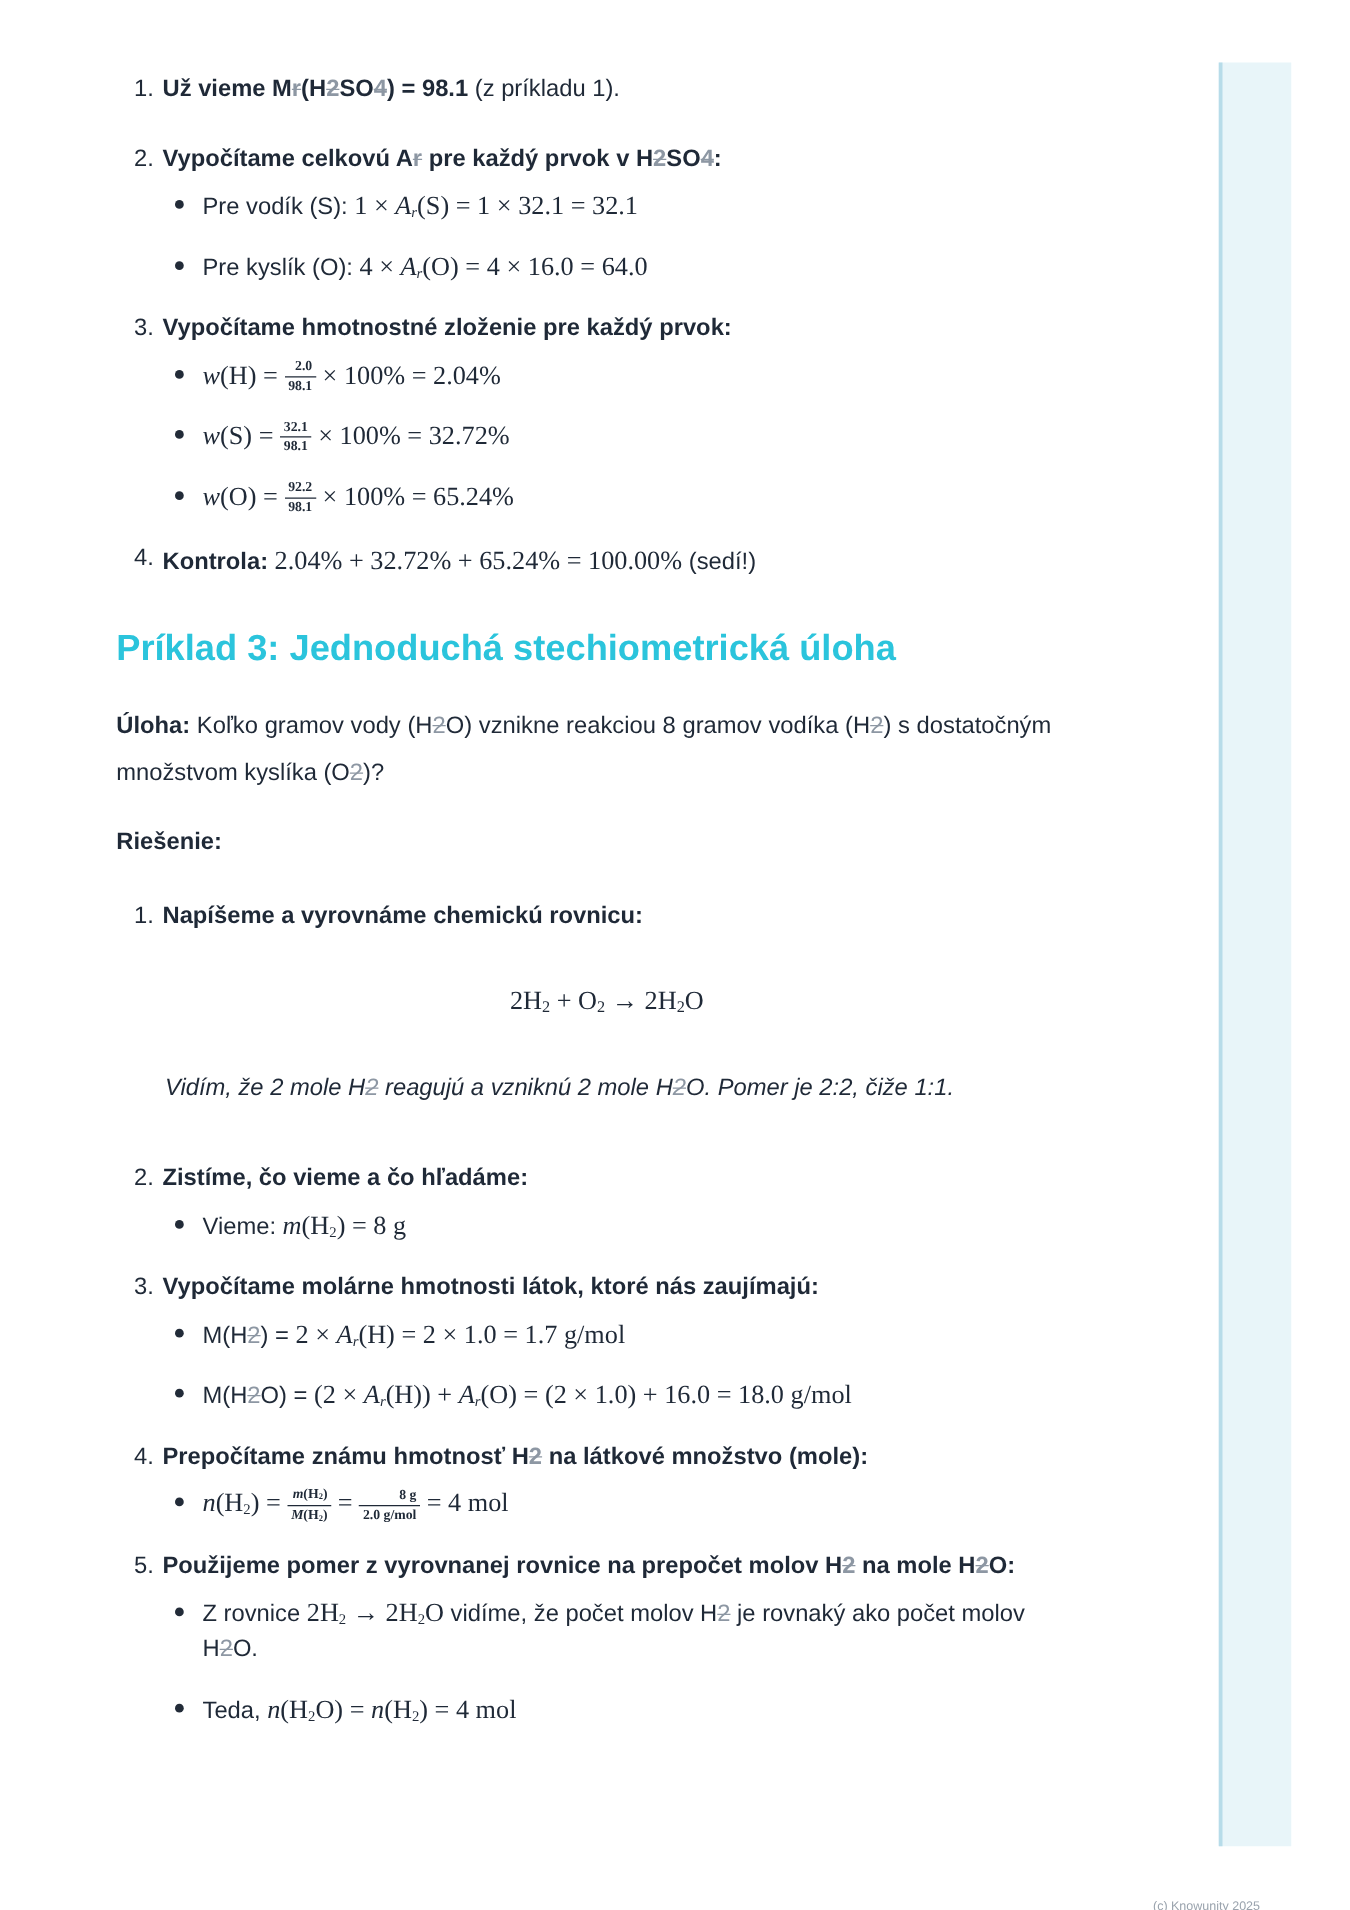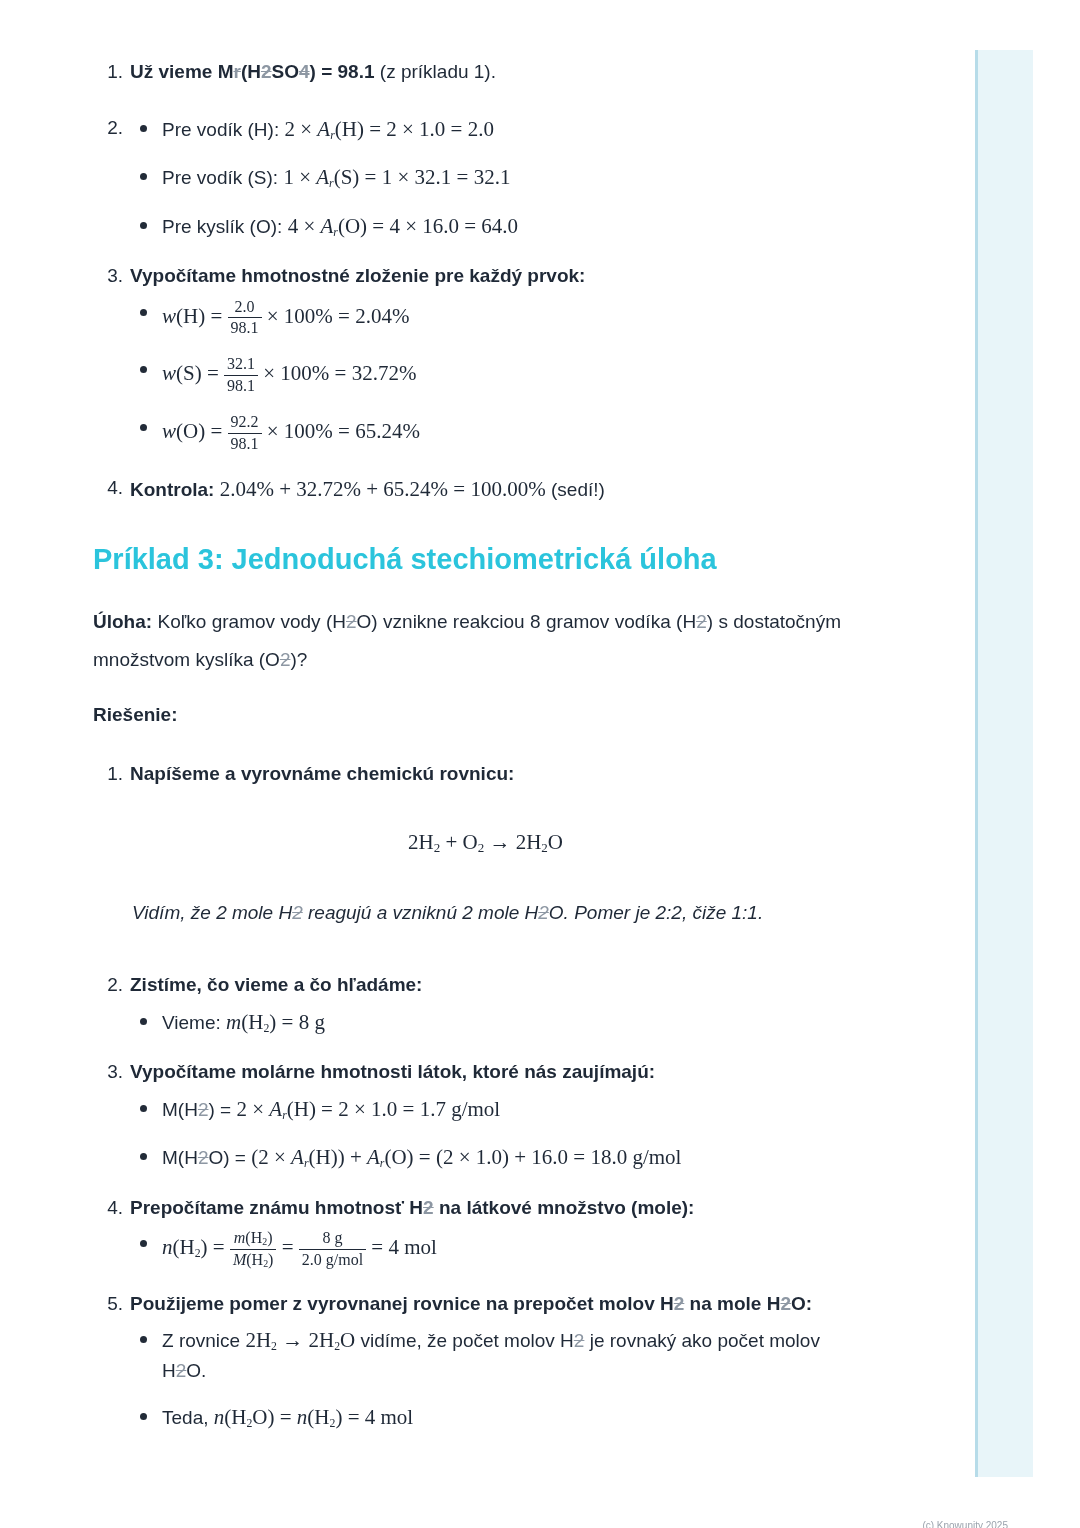--- a/index.html
+++ b/index.html
@@ -16,22 +16,22 @@
     font-size:19px; line-height:1.5;
   }
   .bold { font-weight:bold; }
   .sans { font-family:"Liberation Sans", sans-serif; }
   .submark { color:#8d97a3; text-decoration:line-through; }
   .math { font-family:"Liberation Serif", serif; font-size:21px; }
   .math.it { font-style:italic; }
   .msub { font-family:"Liberation Serif", serif; font-size:0.62em; vertical-align:-0.22em; }
   .msub.it { font-style:italic; }
   .frac {
-    display:inline-block; vertical-align:middle; text-align:center;
-    font-family:"Liberation Serif", serif; font-size:16px; line-height:1.18;
+    display:inline-block; vertical-align:middle; text-align:right;
+    font-family:"Liberation Serif", serif; font-size:11px; line-height:1.18;font-weight:bold;
   }
   .frac .fr-num { display:block; border-bottom:1.4px solid #1f2937; padding:0 3px 1px; }
   .frac .fr-den { display:block; padding:1px 3px 0; }
   .frac .math { font-size:inherit; }
 
   .olist { margin:0 0 4px 0; }
   .li { display:flex; align-items:flex-start; margin-bottom:20px; }
   .num { flex:0 0 30px; text-align:right; margin-right:7px; }
   .li-body { flex:1; min-width:0; }
   .li-title { margin-bottom:7px; }
@@ -64,24 +64,21 @@
       <div class="olist">
         <div class="li">
           <span class="num">1.</span>
           <div class="li-body">
             <div class="li-title"><span class="sans bold">Už vieme M</span><span class="sans submark bold">r</span><span class="sans bold">(H</span><span class="sans submark bold">2</span><span class="sans bold">SO</span><span class="sans submark bold">4</span><span class="sans bold">) = 98.1</span><span class="sans"> (z príkladu 1).</span></div>
           </div>
         </div>
         <div class="li">
           <span class="num">2.</span>
           <div class="li-body">
-            <div class="bullet">
-              <span class="dot"></span>
-              <div class="bullet-body"><span class="sans">Pre vodík (H): </span><span class="math">2 × </span><span class="math it">A</span><span class="msub it">r</span><span class="math">(H) = 2 × 1.0 = 2.0</span></div>
-            </div>
+            <div class="li-title"><span class="sans bold">Vypočítame celkovú A</span><span class="sans submark bold">r</span><span class="sans bold"> pre každý prvok v H</span><span class="sans submark bold">2</span><span class="sans bold">SO</span><span class="sans submark bold">4</span><span class="sans bold">:</span></div>
             <div class="bullet">
               <span class="dot"></span>
               <div class="bullet-body"><span class="sans">Pre vodík (S): </span><span class="math">1 × </span><span class="math it">A</span><span class="msub it">r</span><span class="math">(S) = 1 × 32.1 = 32.1</span></div>
             </div>
             <div class="bullet">
               <span class="dot"></span>
               <div class="bullet-body"><span class="sans">Pre kyslík (O): </span><span class="math">4 × </span><span class="math it">A</span><span class="msub it">r</span><span class="math">(O) = 4 × 16.0 = 64.0</span></div>
             </div>
           </div>
         </div>

